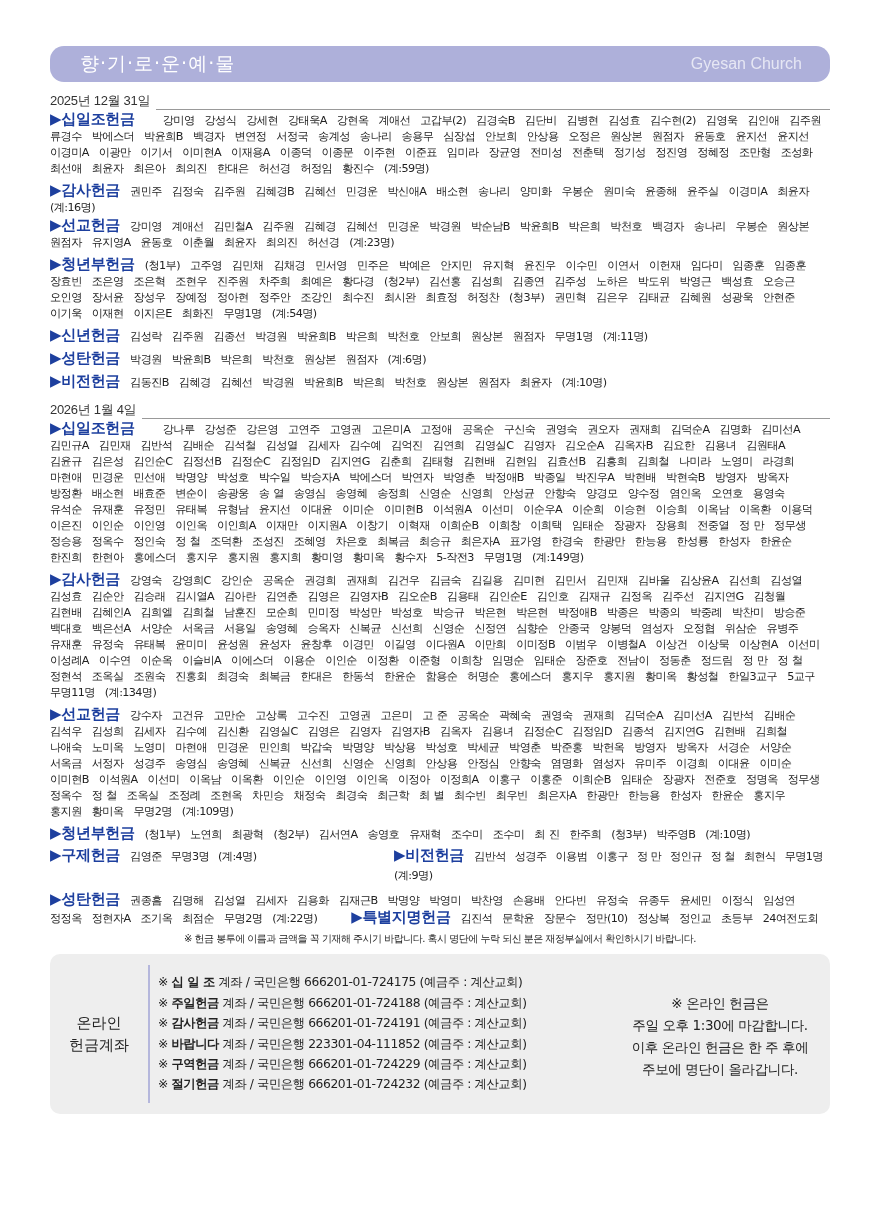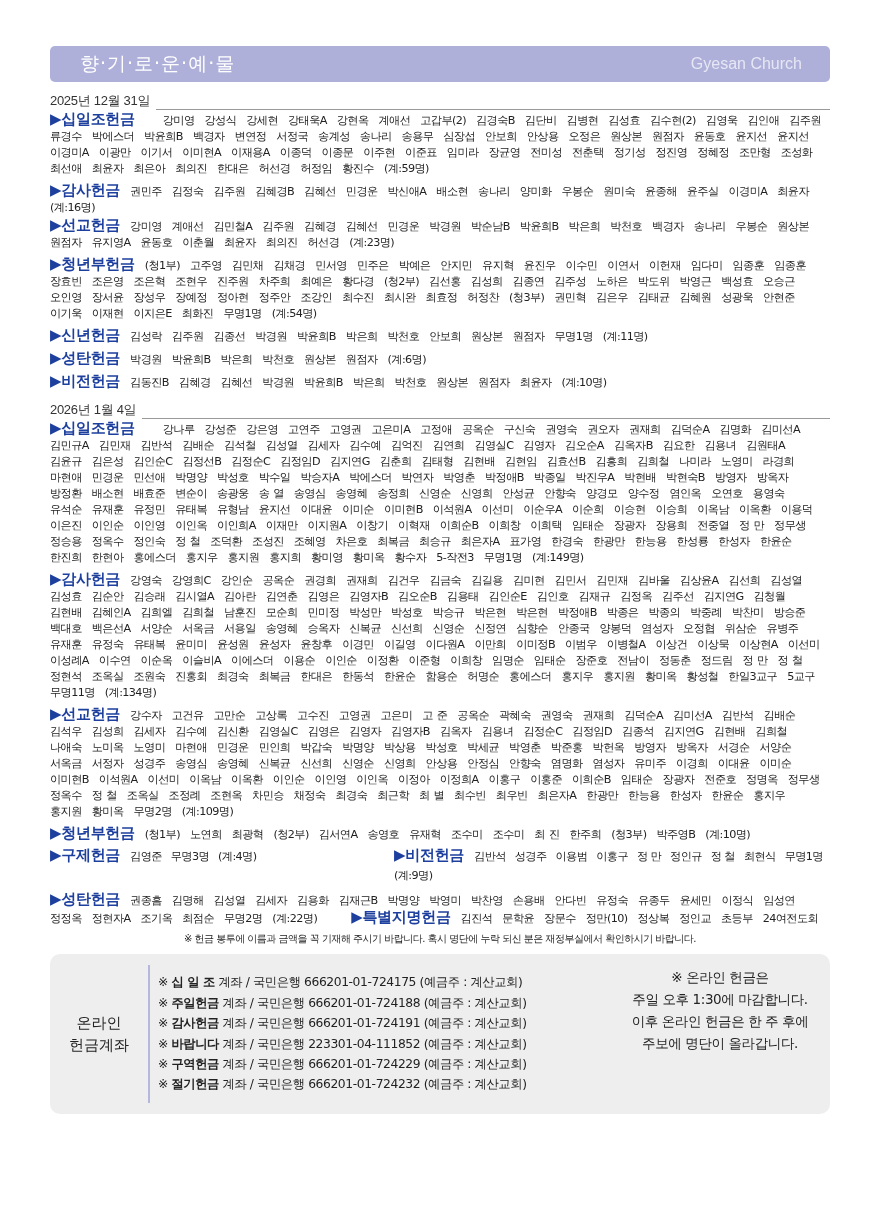--- a/index.html
+++ b/index.html
@@ -1,39 +1,39 @@
 <!DOCTYPE html>
 <html><head>
 <meta charset="utf-8">
 <style>
   html, body { margin: 0; padding: 0; background: #ffffff; }
   body { width: 874px; height: 1205px; position: relative; font-family: "DejaVu Sans", "Liberation Sans", sans-serif; color: #222; overflow: hidden; }
   .page { position: absolute; left: 50px; top: 46px; width: 780px; }
-  .banner { height: 36px; background: #aeb0da; border-radius: 5px; display: flex; align-items: center; justify-content: space-between; padding: 0 28px 0 30px; box-sizing: border-box; }
+  .banner { height: 36px; background: #aeb0da; border-radius: 14px; display: flex; align-items: center; justify-content: space-between; padding: 0 28px 0 30px; box-sizing: border-box; }
   .banner-title { color: #ffffff; font-size: 19px; letter-spacing: 1px; }
   .banner-sub { color: #e6e7f4; font-size: 16px; font-family: "Liberation Sans", sans-serif; }
   .date-row { display: flex; align-items: flex-end; margin-top: 8px; height: 20px; }
   .date-label { font-size: 13px; color: #333; white-space: nowrap; font-family: "Liberation Sans", sans-serif; letter-spacing: -0.3px; }
   .date-line { flex: 1; height: 1px; background: #999; margin-left: 6px; }
   .section { font-size: 11.2px; line-height: 16px; letter-spacing: -0.6px; word-spacing: 1px; margin-top: 1px; }
   .section.gap { margin-top: 5px; }
   .sec-head { color: #1d3f9e; font-weight: bold; font-size: 15px; letter-spacing: -0.3px; margin-right: 10px; }
   .sec-head.big { margin-right: 28px; }
   .name { margin-right: 6px; white-space: nowrap; }
   .total { white-space: nowrap; }
   .split-row { display: flex; font-size: 11.2px; line-height: 19.3px; letter-spacing: -0.6px; margin-top: 3px; }
   .split-row .left { width: 300px; }
   .split-row .right { flex: 1; padding-left: 44px; }
   .notice { text-align: center; font-size: 10px; margin-top: 5px; letter-spacing: -0.5px; }
   .acct-box { margin-top: 8px; background: #eeeeee; border-radius: 10px; height: 160px; display: flex; align-items: center; position: relative; }
   .acct-label { width: 90px; text-align: center; font-size: 15px; line-height: 22px; font-weight: 500; margin-left: 4px; }
   .acct-divider { width: 2px; height: 138px; background: #b5b7dc; margin-left: 4px; }
   .acct-list { margin-left: 8px; font-size: 12.3px; line-height: 20.4px; letter-spacing: -0.4px; }
   .acct-list b { font-weight: bold; }
-  .acct-note { position: absolute; left: 560px; top: 12px; width: 220px; text-align: center; font-size: 13.5px; line-height: 22px; letter-spacing: -0.4px; }
+  .acct-note { position: absolute; left: 560px; top: 38px; width: 220px; text-align: center; font-size: 13.5px; line-height: 22px; letter-spacing: -0.4px; }
 </style>
 </head>
 <body>
 
 <div class="page">
 
   <div class="banner">
     <span class="banner-title">향·기·로·운·예·물</span>
     <span class="banner-sub">Gyesan Church</span>
   </div>

